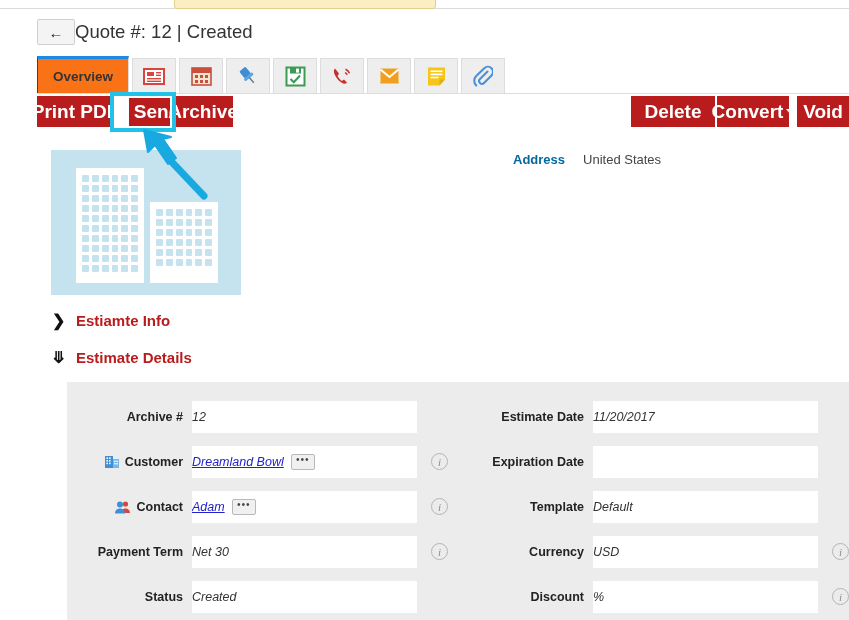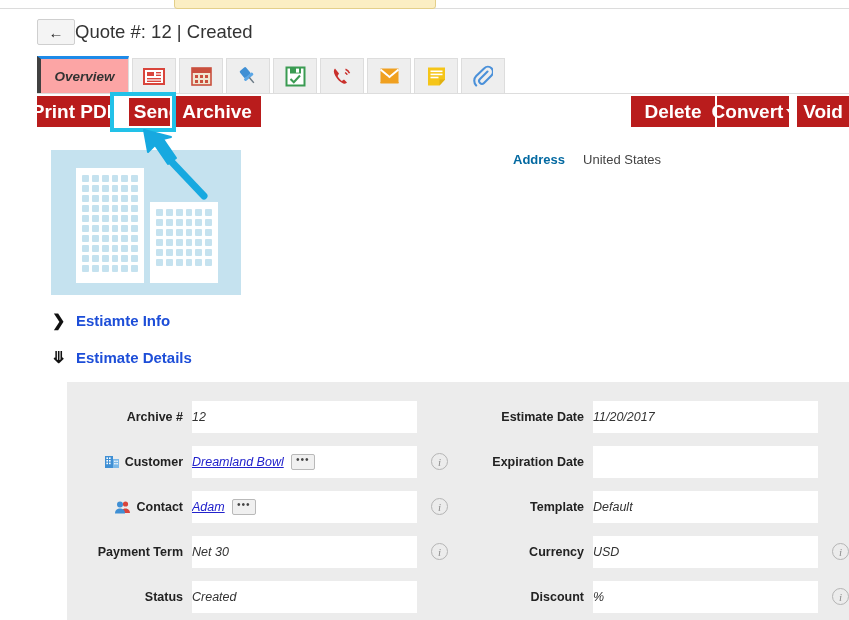--- a/index.html
+++ b/index.html
@@ -94,27 +94,26 @@
     border: 1px solid #dddddd;
     border-bottom: none;
     margin-right: 3px;
     display: flex;
     align-items: center;
     justify-content: center;
     cursor: pointer;
     padding: 0 6px;
   }
   .tab.active {
-    background: #fca5a5;
+    background: #f97316;
     border-top: 3px solid #1e8ae8;
-    border-left: 4px solid #404040;
+    border-left: 1px solid #404040;
     border-right: 1px solid #dddddd;
     height: 37px;
     min-width: 92px;
-    font-style: italic;
   }
   .tab.active .tab-label {
     font-size: 13.5px;
     font-weight: bold;
     color: #333;
   }
   .tabbar-underline {
     position: absolute;
     top: 93px; left: 37px;
     width: 812px;
@@ -141,21 +140,21 @@
     display: flex;
     align-items: center;
     justify-content: center;
     cursor: pointer;
     font-family: "Liberation Sans", sans-serif;
     white-space: nowrap;
     padding: 0 12px;
   }
   #btn-print  { left: 37px;  width: 76px; }
   #btn-send   { left: 129px; width: 56px; }
-  #btn-arch   { left: 173px; width: 88px; }
+  #btn-arch   { left: 173px; width: 60px; }
   #btn-delete { right: 134px; width: 84px; }
   #btn-convert{ right: 60px;  width: 72px; }
   #btn-void   { right: 0px;   width: 52px; margin-right: 0;}
   .caret-down {
     display: inline-block;
     margin-left: 3px;
     width: 0; height: 0;
     border-left: 4px solid transparent;
     border-right: 4px solid transparent;
     border-top: 5px solid #fff;
@@ -237,21 +236,21 @@
     font-size: 16px;
     font-weight: bold;
     color: #111;
     line-height: 1;
     margin-right: 10px;
     flex: none;
   }
   .sec-title {
     font-size: 15px;
     font-weight: bold;
-    color: #1d4ed8;
+    color: #b91c1c;
   }
 
   
   .form-panel {
     position: absolute;
     left: 67px; top: 382px;
     width: 782px;
     height: 238px;
     background: #ececec;
     padding-top: 12px;

